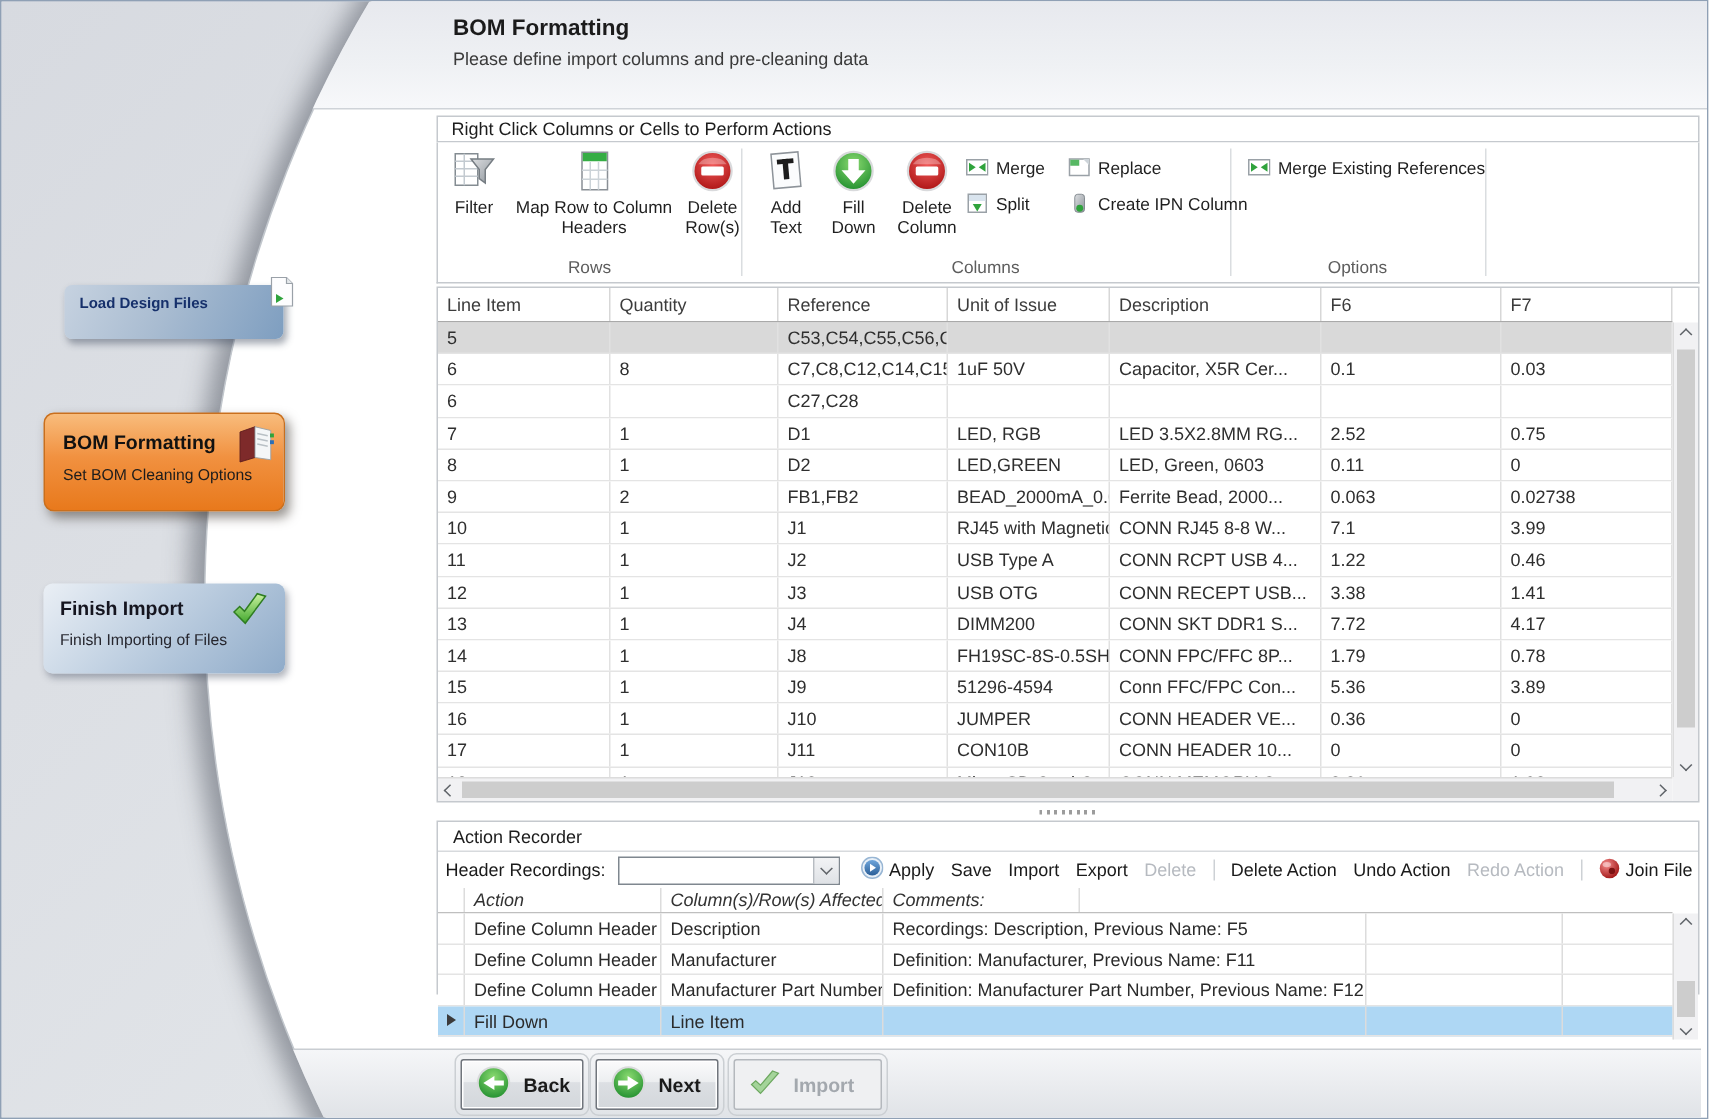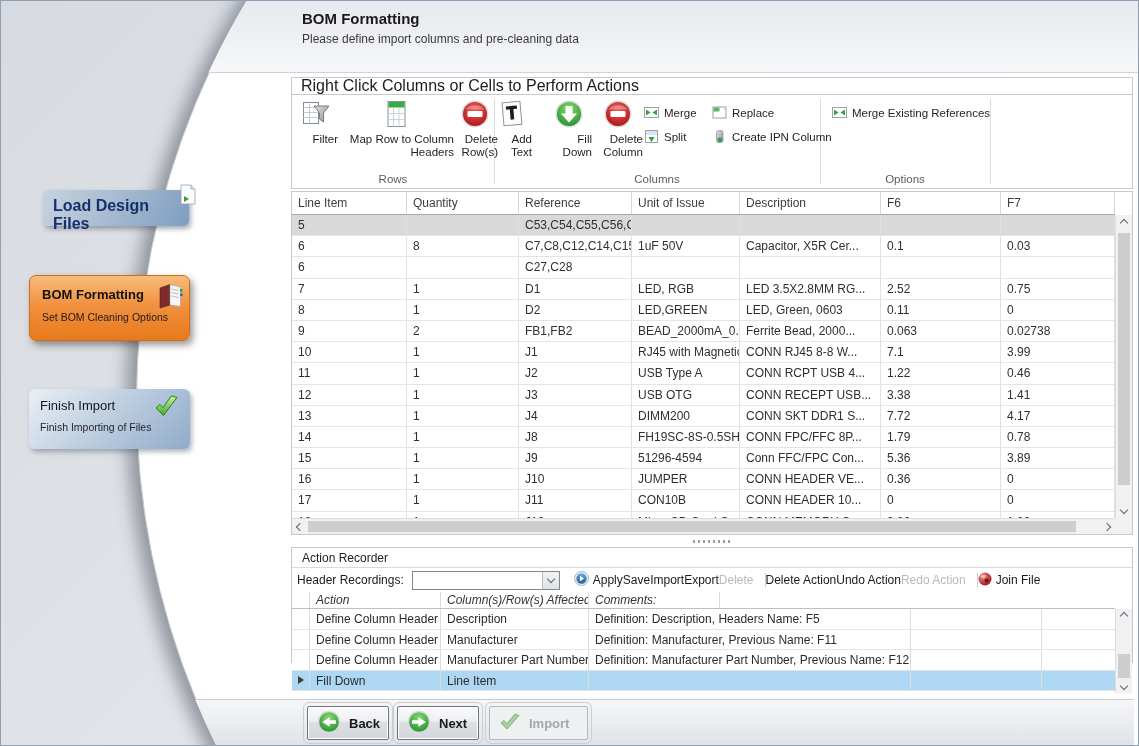--- a/index.html
+++ b/index.html
@@ -12,28 +12,28 @@
   .curve{position:absolute;left:135px;top:-380px;width:1560px;height:1560px;border-radius:50%;
     background:#fff;border:1px solid #c2c7cd;box-shadow:-10px 3px 16px rgba(72,78,90,.5);}
   
   .clip{position:absolute;inset:0;clip-path:circle(781px at 916px 400px);}
   .hdr{position:absolute;left:0;right:0;top:0;height:72px;
     background:linear-gradient(180deg,#e7e9ee 0%,#eff1f4 60%,#f7f8fa 100%);border-bottom:1px solid #cfd3d8;}
   .hdr-title{position:absolute;left:301px;top:9px;font-size:15px;font-weight:bold;color:#1b1b1b;}
   .hdr-sub{position:absolute;left:301px;top:31px;font-size:12px;color:#3a3a3a;}
   
   .hint{position:absolute;left:290px;top:76px;width:842px;height:18px;background:#fff;border:1px solid #c5c9ce;
-    font-size:16px;color:#1c1c1c;line-height:16px;padding-left:9px;}
+    font-size:12px;color:#1c1c1c;line-height:16px;padding-left:9px;}
   
   .ribbon{position:absolute;left:290px;top:94px;width:842px;height:94px;background:#fff;
     border:1px solid #c5c9ce;border-top:none;}
   .rdiv{position:absolute;top:4px;bottom:4px;width:1px;background:#dadde0;}
   .rbtn{position:absolute;top:4px;text-align:center;cursor:default;}
   .ricon{display:block;height:32px;margin-bottom:2px;}
-  .rlabel{display:block;font-size:11.5px;line-height:13px;color:#1f1f1f;text-align:right;}
+  .rlabel{display:block;font-size:11.5px;line-height:13px;color:#1f1f1f;}
   .sbtn{position:absolute;display:flex;align-items:center;gap:5px;font-size:11.5px;color:#1f1f1f;height:18px;}
   .gcap{position:absolute;bottom:3px;font-size:11.5px;color:#5d5d5d;text-align:center;}
   
   .btable{position:absolute;left:290px;top:190px;width:842px;height:344px;background:#fff;border:1px solid #c5c9ce;}
   .bhead{display:flex;height:23px;border-bottom:1px solid #a9a9a9;width:823px;}
   .bhead .bcell{line-height:22px;color:#3c3c3c;}
   .bbody{height:303px;overflow:hidden;width:823px;}
   .brow{display:flex;height:21.2px;border-bottom:1px solid #e4e4e4;background:#fff;}
   .brow.hl{background:#d9d9d9;}
   .bcell{font-size:12px;color:#2f2f2f;line-height:21px;padding-left:6px;border-right:1px solid #e1e1e1;
@@ -53,21 +53,21 @@
   .split{position:absolute;left:290px;top:537px;width:842px;height:7px;display:flex;align-items:center;justify-content:center;}
   .dots{width:38px;height:3px;background:repeating-linear-gradient(90deg,#9c9c9c 0 2px,transparent 2px 5px);}
   
   .abox{position:absolute;left:290px;top:546px;width:842px;height:116px;background:#fff;border:1px solid #c5c9ce;}
   .acap{height:20px;line-height:20px;padding-left:10px;font-size:12px;color:#1c1c1c;border-bottom:1px solid #d7dadd;}
   .actl{position:relative;height:24px;display:flex;align-items:center;font-size:12px;color:#1a1a1a;}
   .actl .lab{margin-left:5px;}
   .combo{margin-left:8px;width:148px;height:19px;background:#fff;border:1px solid #7f878f;position:relative;}
   .combo .dd{position:absolute;right:0;top:0;bottom:0;width:17px;border-left:1px solid #b7bcc2;
     background:linear-gradient(180deg,#f2f3f5,#dfe2e6);display:flex;align-items:center;justify-content:center;}
-  .aitem{display:flex;align-items:center;gap:4px;cursor:default;}
+  .aitem{margin-left:11px;display:flex;align-items:center;gap:4px;cursor:default;}
   .dis{color:#b6bac0;}
   .vsep{width:1px;height:14px;background:#cdd1d5;margin-left:11px;}
   .atable{position:relative;height:102px;}
   .ahead{display:flex;height:17px;border-bottom:1px solid #bfbfbf;width:823px;}
   .ahead .acell{color:#333;line-height:16px;font-style:italic;}
   .arow{display:flex;height:20.5px;border-bottom:1px solid #e4e4e4;background:#fff;}
   .arow.sel{background:#aed7f4;}
   .acell{font-size:12px;color:#2b2b2b;line-height:20px;padding-left:6px;border-right:1px solid #dcdcdc;
     white-space:nowrap;overflow:hidden;}
   .ac-ind{width:18px;padding:0;display:flex;align-items:center;justify-content:center;}
@@ -80,30 +80,30 @@
   .btn{position:absolute;top:6px;height:34px;border:1px solid #70757c;border-radius:2px;
     background:linear-gradient(180deg,#fbfbfc 0%,#eceef0 45%,#dcdfe3 46%,#d3d7db 100%);
     box-shadow:inset 0 0 0 1px #fff;outline:1px solid #cbcfd3;outline-offset:3px;
     display:flex;align-items:center;gap:8px;padding-left:9px;font-weight:bold;font-size:13px;color:#1a1a1a;}
   .btn.disabled{border-color:#b4b8bd;background:#eff0f2;box-shadow:none;color:#a3a8ae;}
   
   .step{position:absolute;z-index:5;}
   .step-load{left:42px;top:189px;width:146px;height:36px;border-radius:5px;
     background:linear-gradient(115deg,#c6d2e0 0%,#a9bcd1 45%,#7e9ec0 100%);
     box-shadow:2px 3px 5px rgba(60,70,90,.45);}
-  .step-load .t{font-size:16px;font-weight:bold;color:#16306b;padding:7px 0 0 10px;}
+  .step-load .t{font-size:10px;font-weight:bold;color:#16306b;padding:7px 0 0 10px;}
   .step-bom{left:28px;top:274px;width:161px;height:66px;border-radius:7px;border:1px solid #c96f1d;
     background:linear-gradient(180deg,#f8bc7c 0%,#f19140 45%,#e8791c 100%);
     box-shadow:3px 4px 7px rgba(55,48,40,.5);}
   .step-bom .t{font-size:13px;font-weight:bold;color:#111;padding:11px 0 0 12px;}
   .step-bom .s{font-size:10.5px;color:#1c1c1c;padding:9px 0 0 12px;}
   .step-fin{left:28px;top:388px;width:161px;height:60px;border-radius:6px;
     background:linear-gradient(135deg,#eaeff5 0%,#c5d4e4 40%,#8fabc9 100%);
     box-shadow:2px 3px 5px rgba(60,70,90,.4);}
-  .step-fin .t{font-size:13px;font-weight:normal;color:#15151f;padding:9px 0 0 11px;}
+  .step-fin .t{font-size:13px;font-weight:bold;color:#15151f;padding:9px 0 0 11px;}
   .step-fin .s{font-size:10.5px;color:#26262e;padding:8px 0 0 11px;}
   .stepicon{position:absolute;}
 </style>
 </head>
 <body>
 
 <div class="window">
   <div class="bg"></div>
   <div class="curve"></div>
 
@@ -174,21 +174,21 @@
           <svg width="30" height="30" viewBox="0 0 30 30">
             <circle cx="15" cy="15" r="13.5" fill="#d9dadc"></circle>
             <circle cx="15" cy="15" r="12" fill="url(#gRed)"></circle>
             <rect x="7.5" y="12" width="15" height="6" rx="1" fill="#fff"></rect>
             <path d="M5.5 10.5a10.5 7.5 0 0 1 19 0" fill="rgba(255,255,255,.3)"></path>
           </svg>
         </span>
         <span class="rlabel">Delete Row(s)</span>
       </div>
 
-      <div class="rbtn" style="left:200px;width:40px">
+      <div class="rbtn" style="left:212px;width:40px">
         <span class="ricon">
           <svg width="30" height="30" viewBox="0 0 30 30">
             <g transform="rotate(-5 15 15)">
               <rect x="6" y="3" width="18" height="23" fill="#fbfcfd" stroke="#8d9399"></rect>
               <rect x="9.5" y="7" width="11" height="3.2" fill="#1c1c1c"></rect>
               <rect x="13.2" y="7" width="3.6" height="13.5" fill="#1c1c1c"></rect>
             </g>
           </svg>
         </span>
         <span class="rlabel">Add Text</span>
@@ -506,21 +506,21 @@
           <div class="acell ac0">Action</div>
           <div class="acell ac1">Column(s)/Row(s) Affected</div>
           <div class="acell ac3">Comments:</div>
           <div class="acell acf"></div>
         </div>
         <div>
             <div class="arow">
               <div class="acell ac-ind"></div>
               <div class="acell ac0">Define Column Header</div>
               <div class="acell ac1">Description</div>
-              <div class="acell ac2">Definition: Description, Headers Name: F5</div>
+              <div class="acell ac2">Recordings: Description, Previous Name: F5</div>
               <div class="acell ac3"></div>
               <div class="acell acf"></div>
             </div>
             <div class="arow">
               <div class="acell ac-ind"></div>
               <div class="acell ac0">Define Column Header</div>
               <div class="acell ac1">Manufacturer</div>
               <div class="acell ac2">Definition: Manufacturer, Previous Name: F11</div>
               <div class="acell ac3"></div>
               <div class="acell acf"></div>

